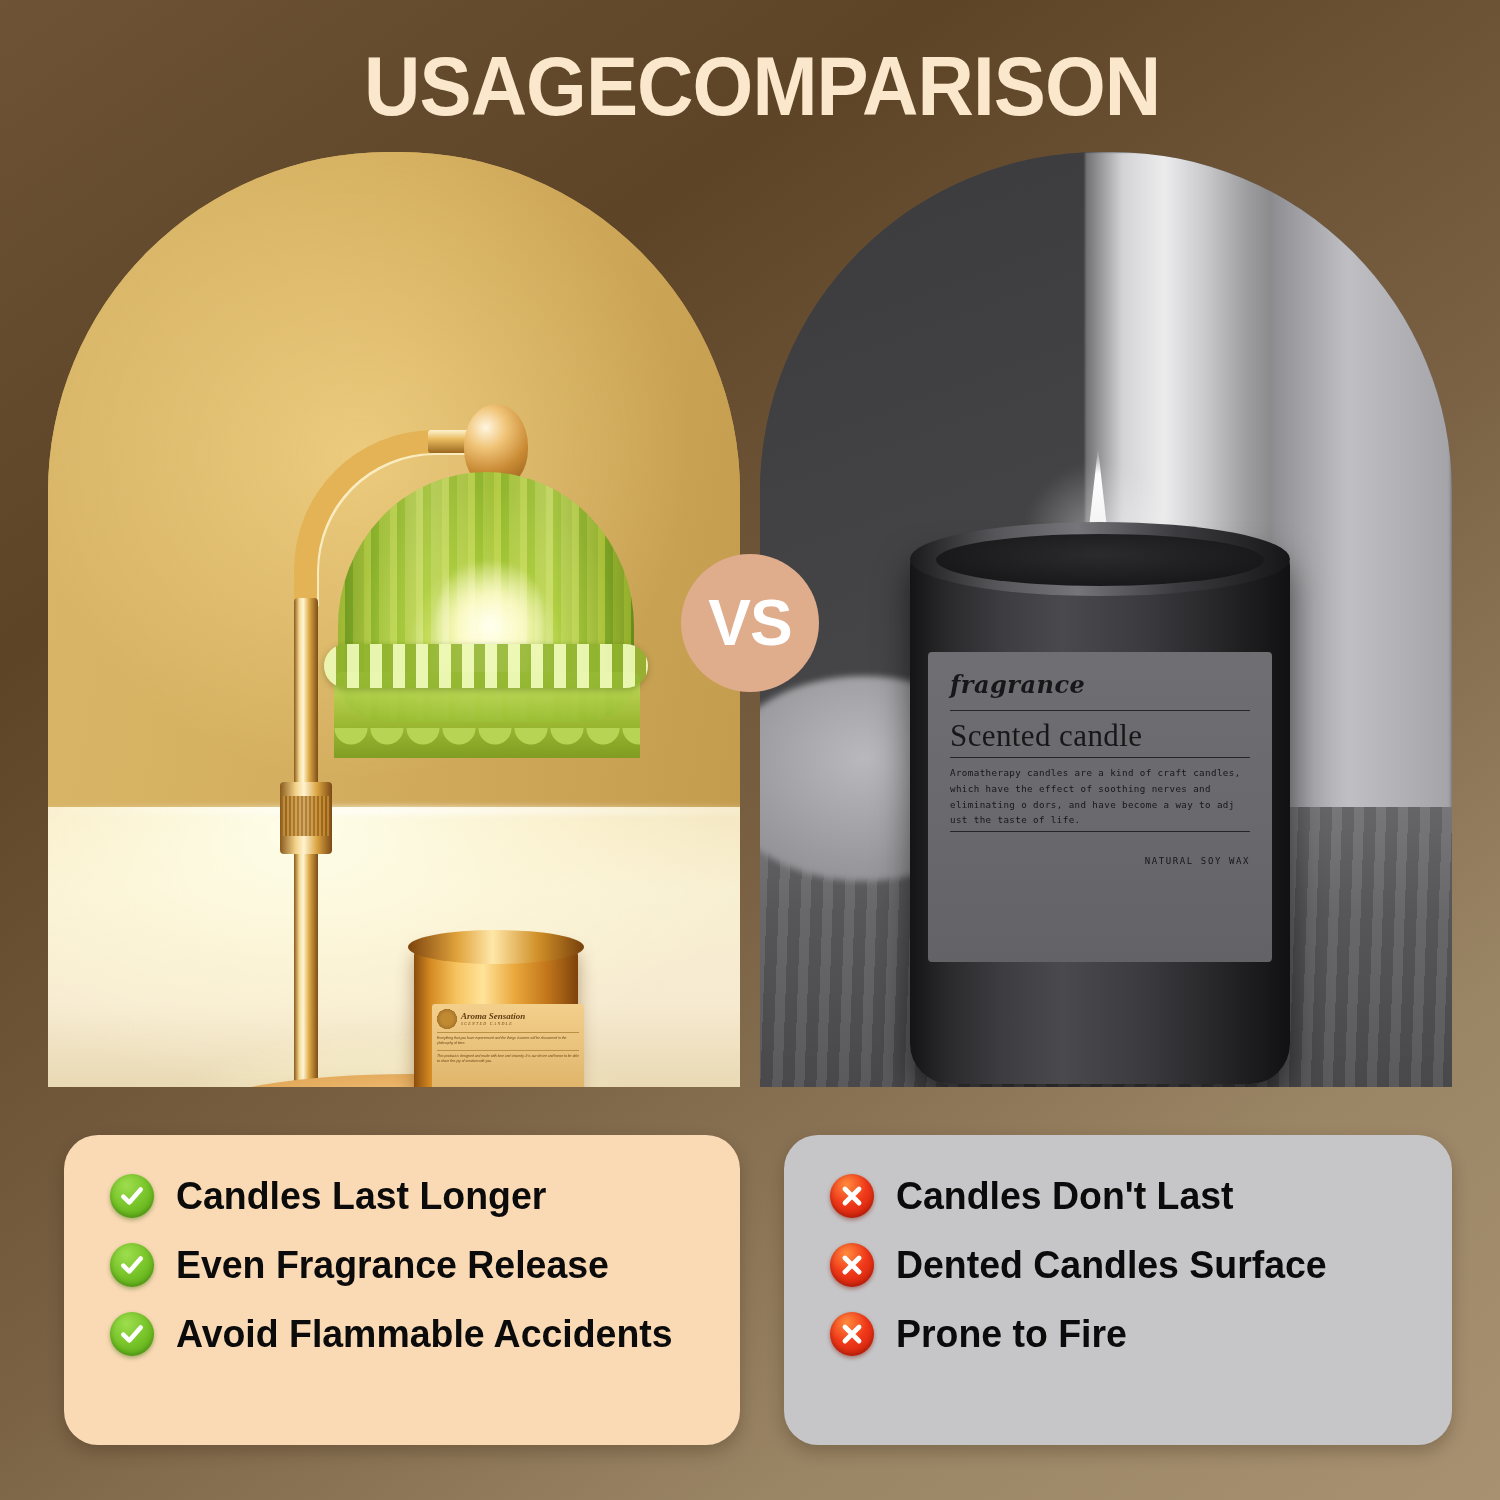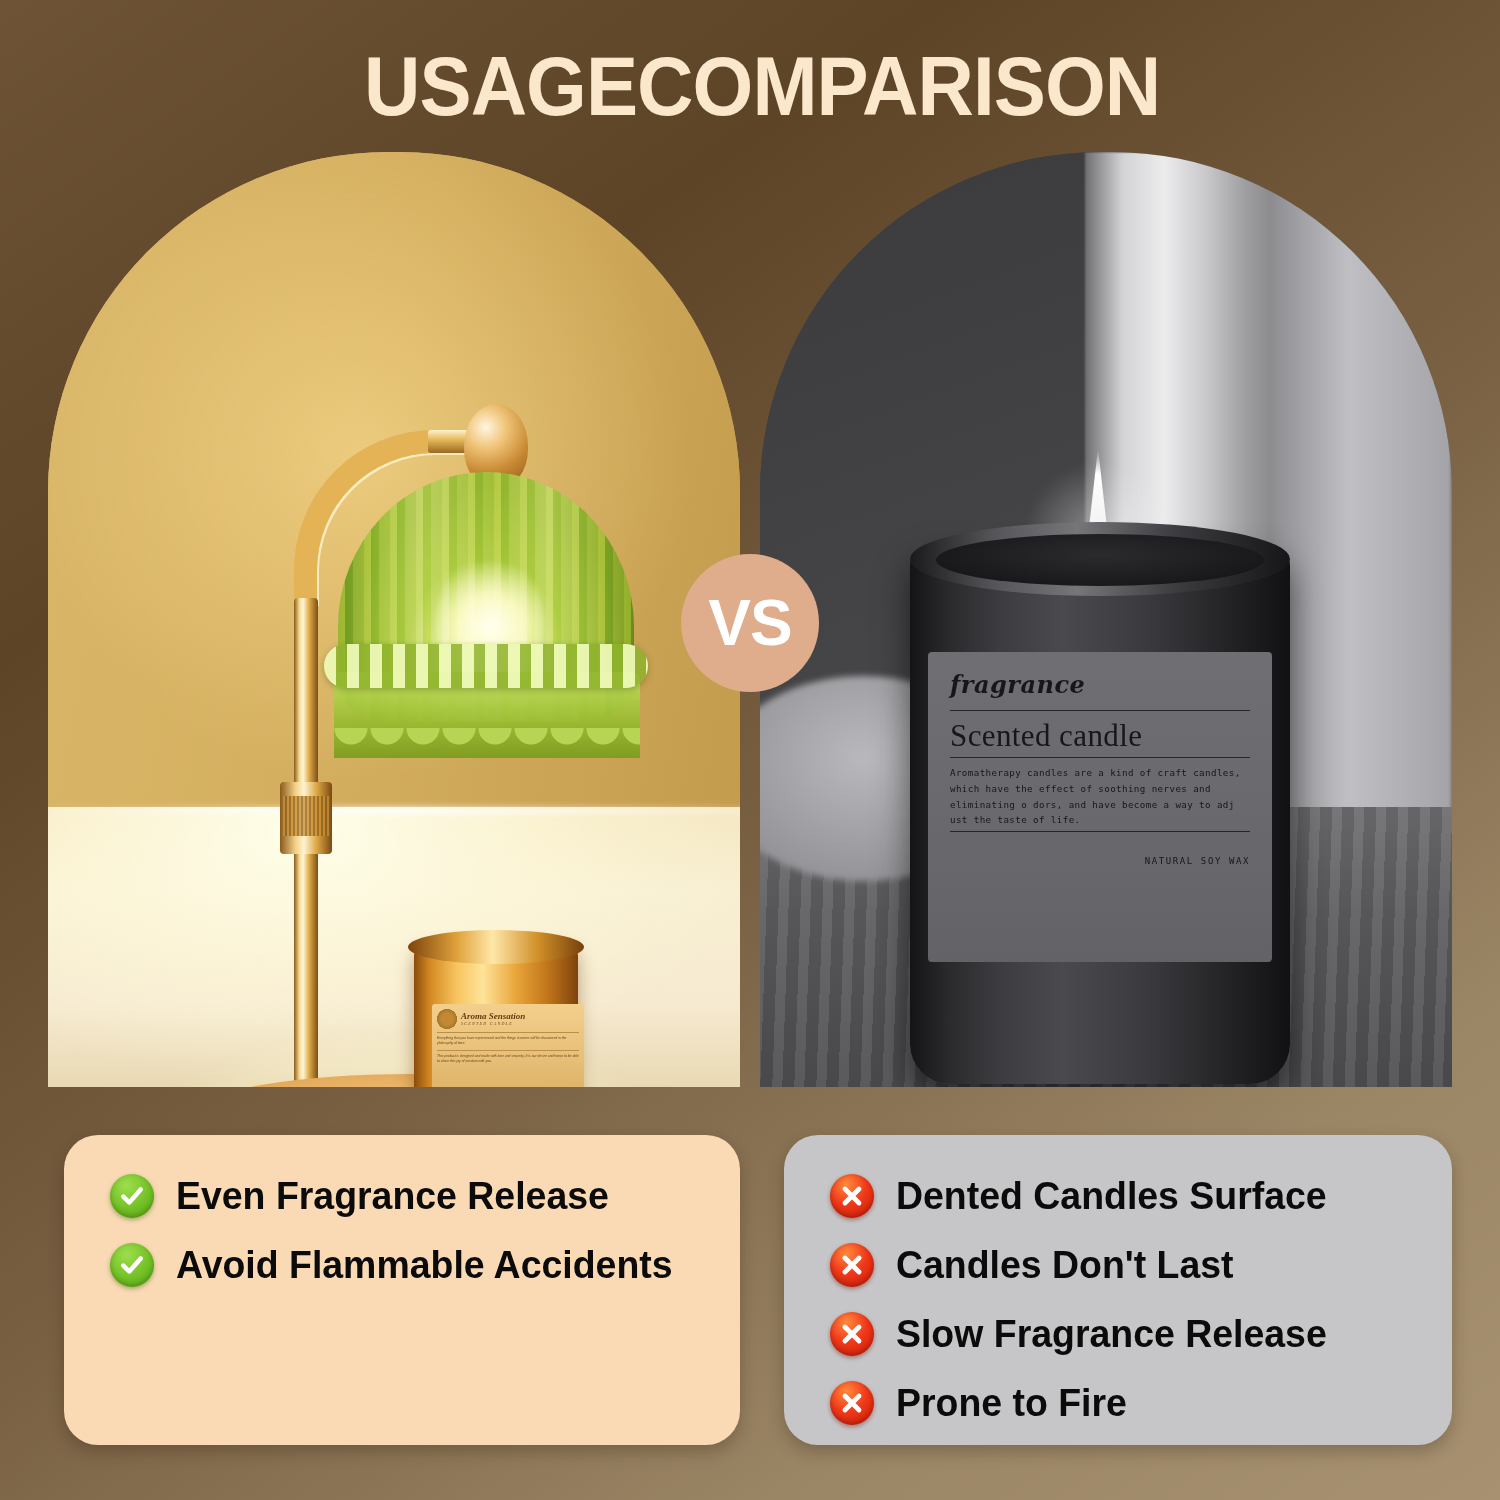--- a/index.html
+++ b/index.html
@@ -428,58 +428,58 @@
   <span>VS</span>
 </div>
 
 <div class="card pros">
   <div class="row">
     <div class="mark ok">
       <svg viewBox="0 0 24 24" aria-hidden="true">
           <path d="M4 12.5 L9.5 18 L20 6" fill="none" stroke="#ffffff" stroke-width="4.2" stroke-linecap="round" stroke-linejoin="round"></path>
         </svg>
     </div>
+    <div class="row-label">Candles Last Longer</div>
+  </div>
+  <div class="row">
+    <div class="mark ok">
+      <svg viewBox="0 0 24 24" aria-hidden="true">
+          <path d="M4 12.5 L9.5 18 L20 6" fill="none" stroke="#ffffff" stroke-width="4.2" stroke-linecap="round" stroke-linejoin="round"></path>
+        </svg>
+    </div>
     <div class="row-label">Even Fragrance Release</div>
   </div>
   <div class="row">
     <div class="mark ok">
       <svg viewBox="0 0 24 24" aria-hidden="true">
           <path d="M4 12.5 L9.5 18 L20 6" fill="none" stroke="#ffffff" stroke-width="4.2" stroke-linecap="round" stroke-linejoin="round"></path>
         </svg>
     </div>
     <div class="row-label">Avoid Flammable Accidents</div>
   </div>
 </div>
 
 <div class="card cons">
   <div class="row">
     <div class="mark no">
       <svg viewBox="0 0 24 24" aria-hidden="true">
           <path d="M5.5 5.5 L18.5 18.5 M18.5 5.5 L5.5 18.5" fill="none" stroke="#ffffff" stroke-width="4.4" stroke-linecap="round"></path>
         </svg>
     </div>
+    <div class="row-label">Candles Don't Last</div>
+  </div>
+  <div class="row">
+    <div class="mark no">
+      <svg viewBox="0 0 24 24" aria-hidden="true">
+          <path d="M5.5 5.5 L18.5 18.5 M18.5 5.5 L5.5 18.5" fill="none" stroke="#ffffff" stroke-width="4.4" stroke-linecap="round"></path>
+        </svg>
+    </div>
     <div class="row-label">Dented Candles Surface</div>
   </div>
   <div class="row">
     <div class="mark no">
       <svg viewBox="0 0 24 24" aria-hidden="true">
           <path d="M5.5 5.5 L18.5 18.5 M18.5 5.5 L5.5 18.5" fill="none" stroke="#ffffff" stroke-width="4.4" stroke-linecap="round"></path>
         </svg>
     </div>
-    <div class="row-label">Candles Don't Last</div>
-  </div>
-  <div class="row">
-    <div class="mark no">
-      <svg viewBox="0 0 24 24" aria-hidden="true">
-          <path d="M5.5 5.5 L18.5 18.5 M18.5 5.5 L5.5 18.5" fill="none" stroke="#ffffff" stroke-width="4.4" stroke-linecap="round"></path>
-        </svg>
-    </div>
-    <div class="row-label">Slow Fragrance Release</div>
-  </div>
-  <div class="row">
-    <div class="mark no">
-      <svg viewBox="0 0 24 24" aria-hidden="true">
-          <path d="M5.5 5.5 L18.5 18.5 M18.5 5.5 L5.5 18.5" fill="none" stroke="#ffffff" stroke-width="4.4" stroke-linecap="round"></path>
-        </svg>
-    </div>
     <div class="row-label">Prone to Fire</div>
   </div>
 </div>
 
 </body></html>

